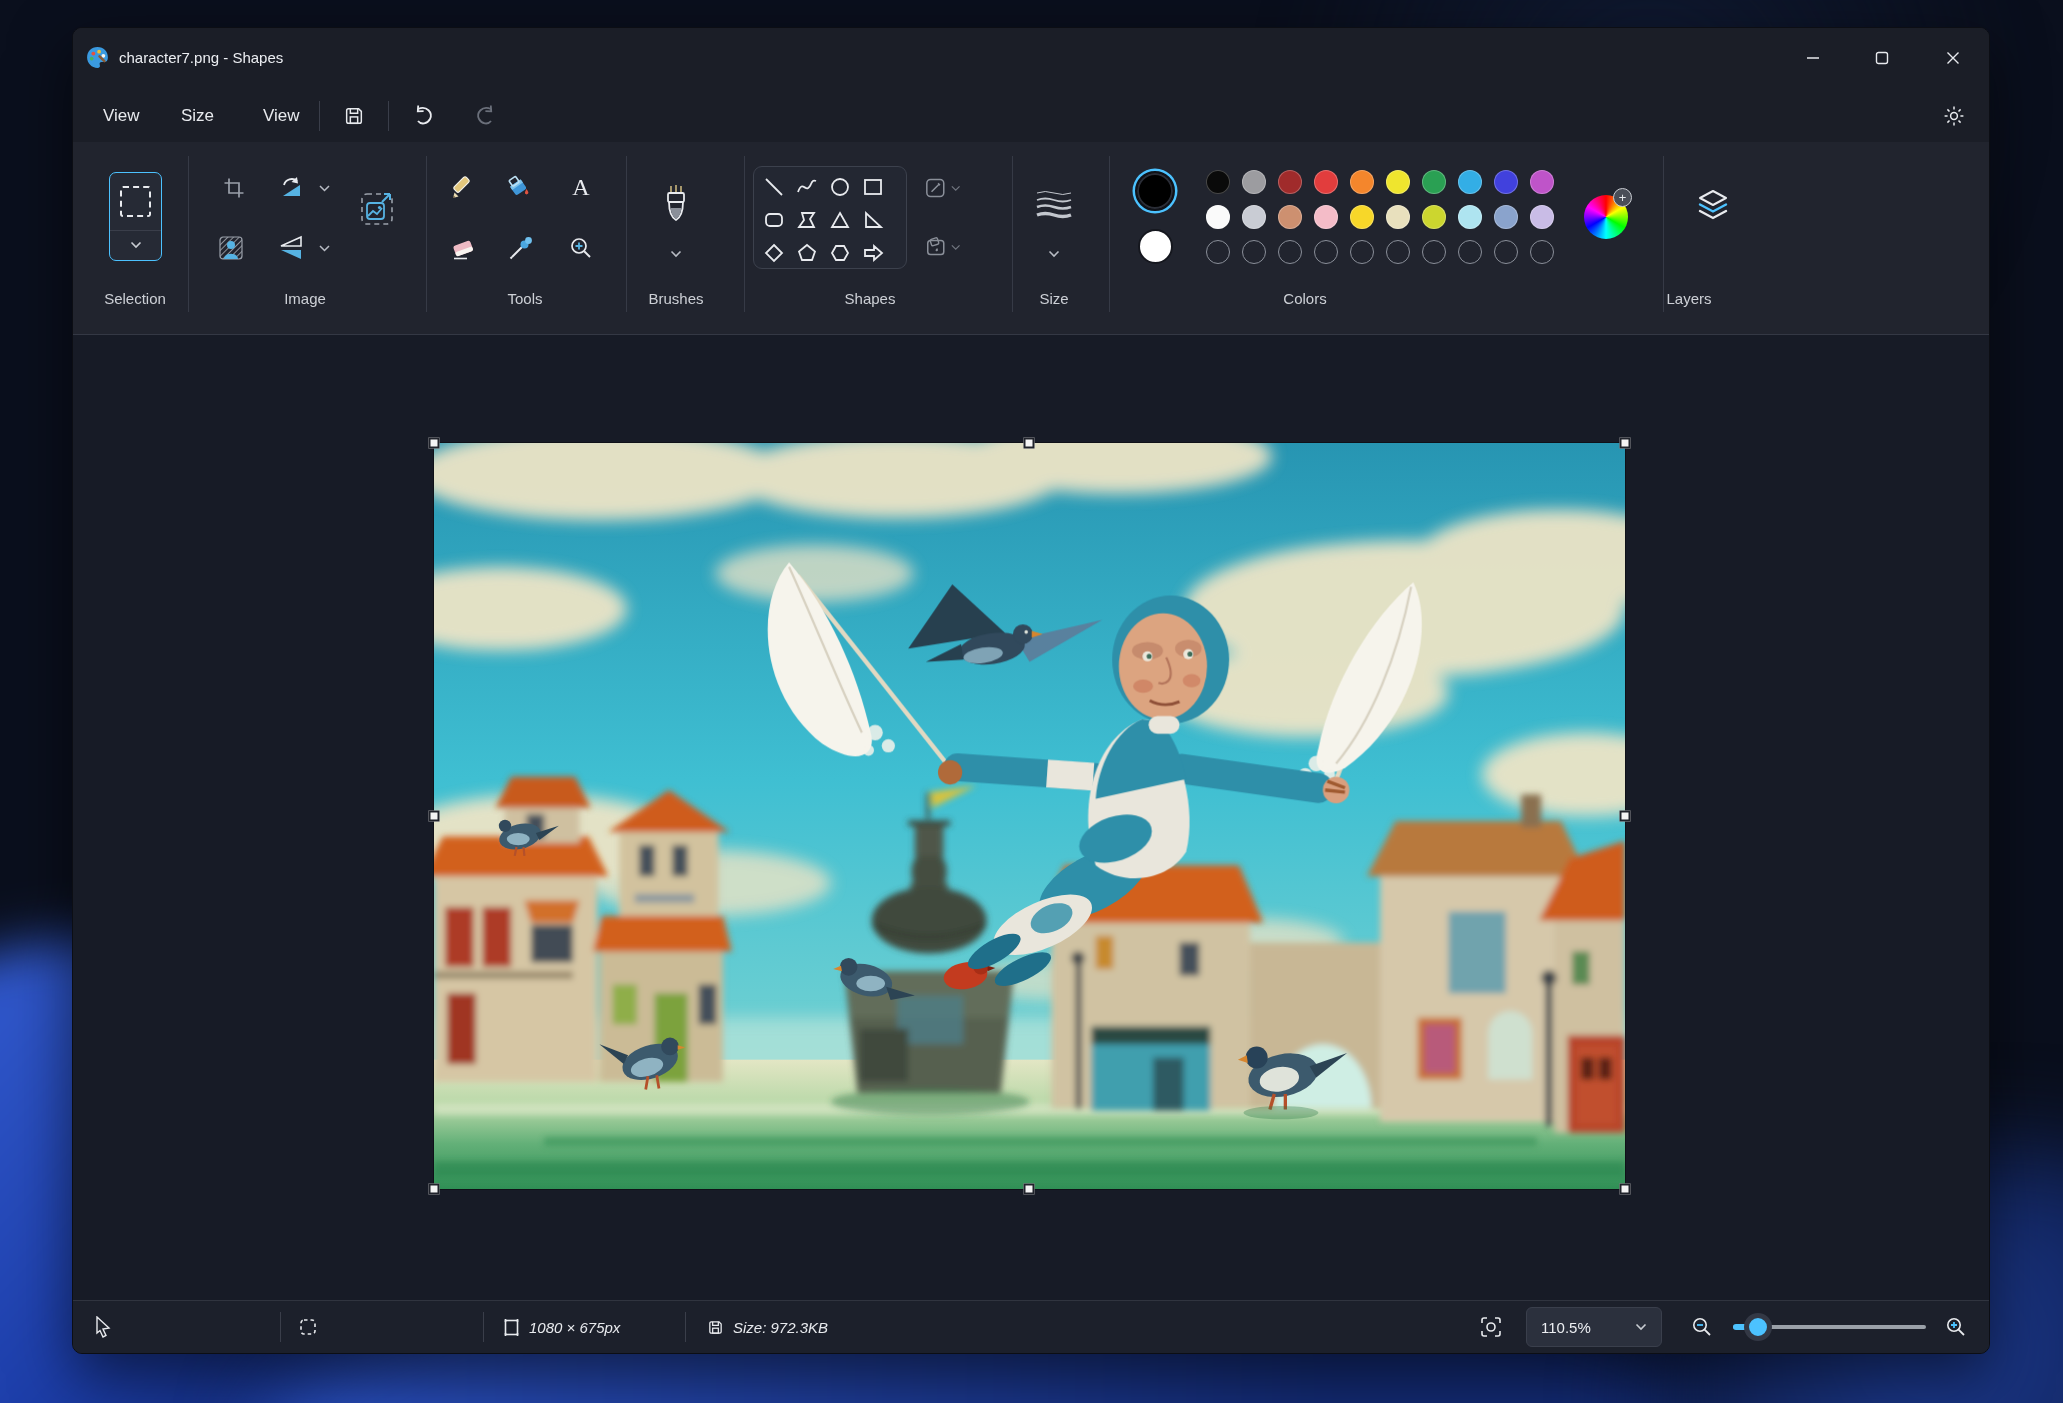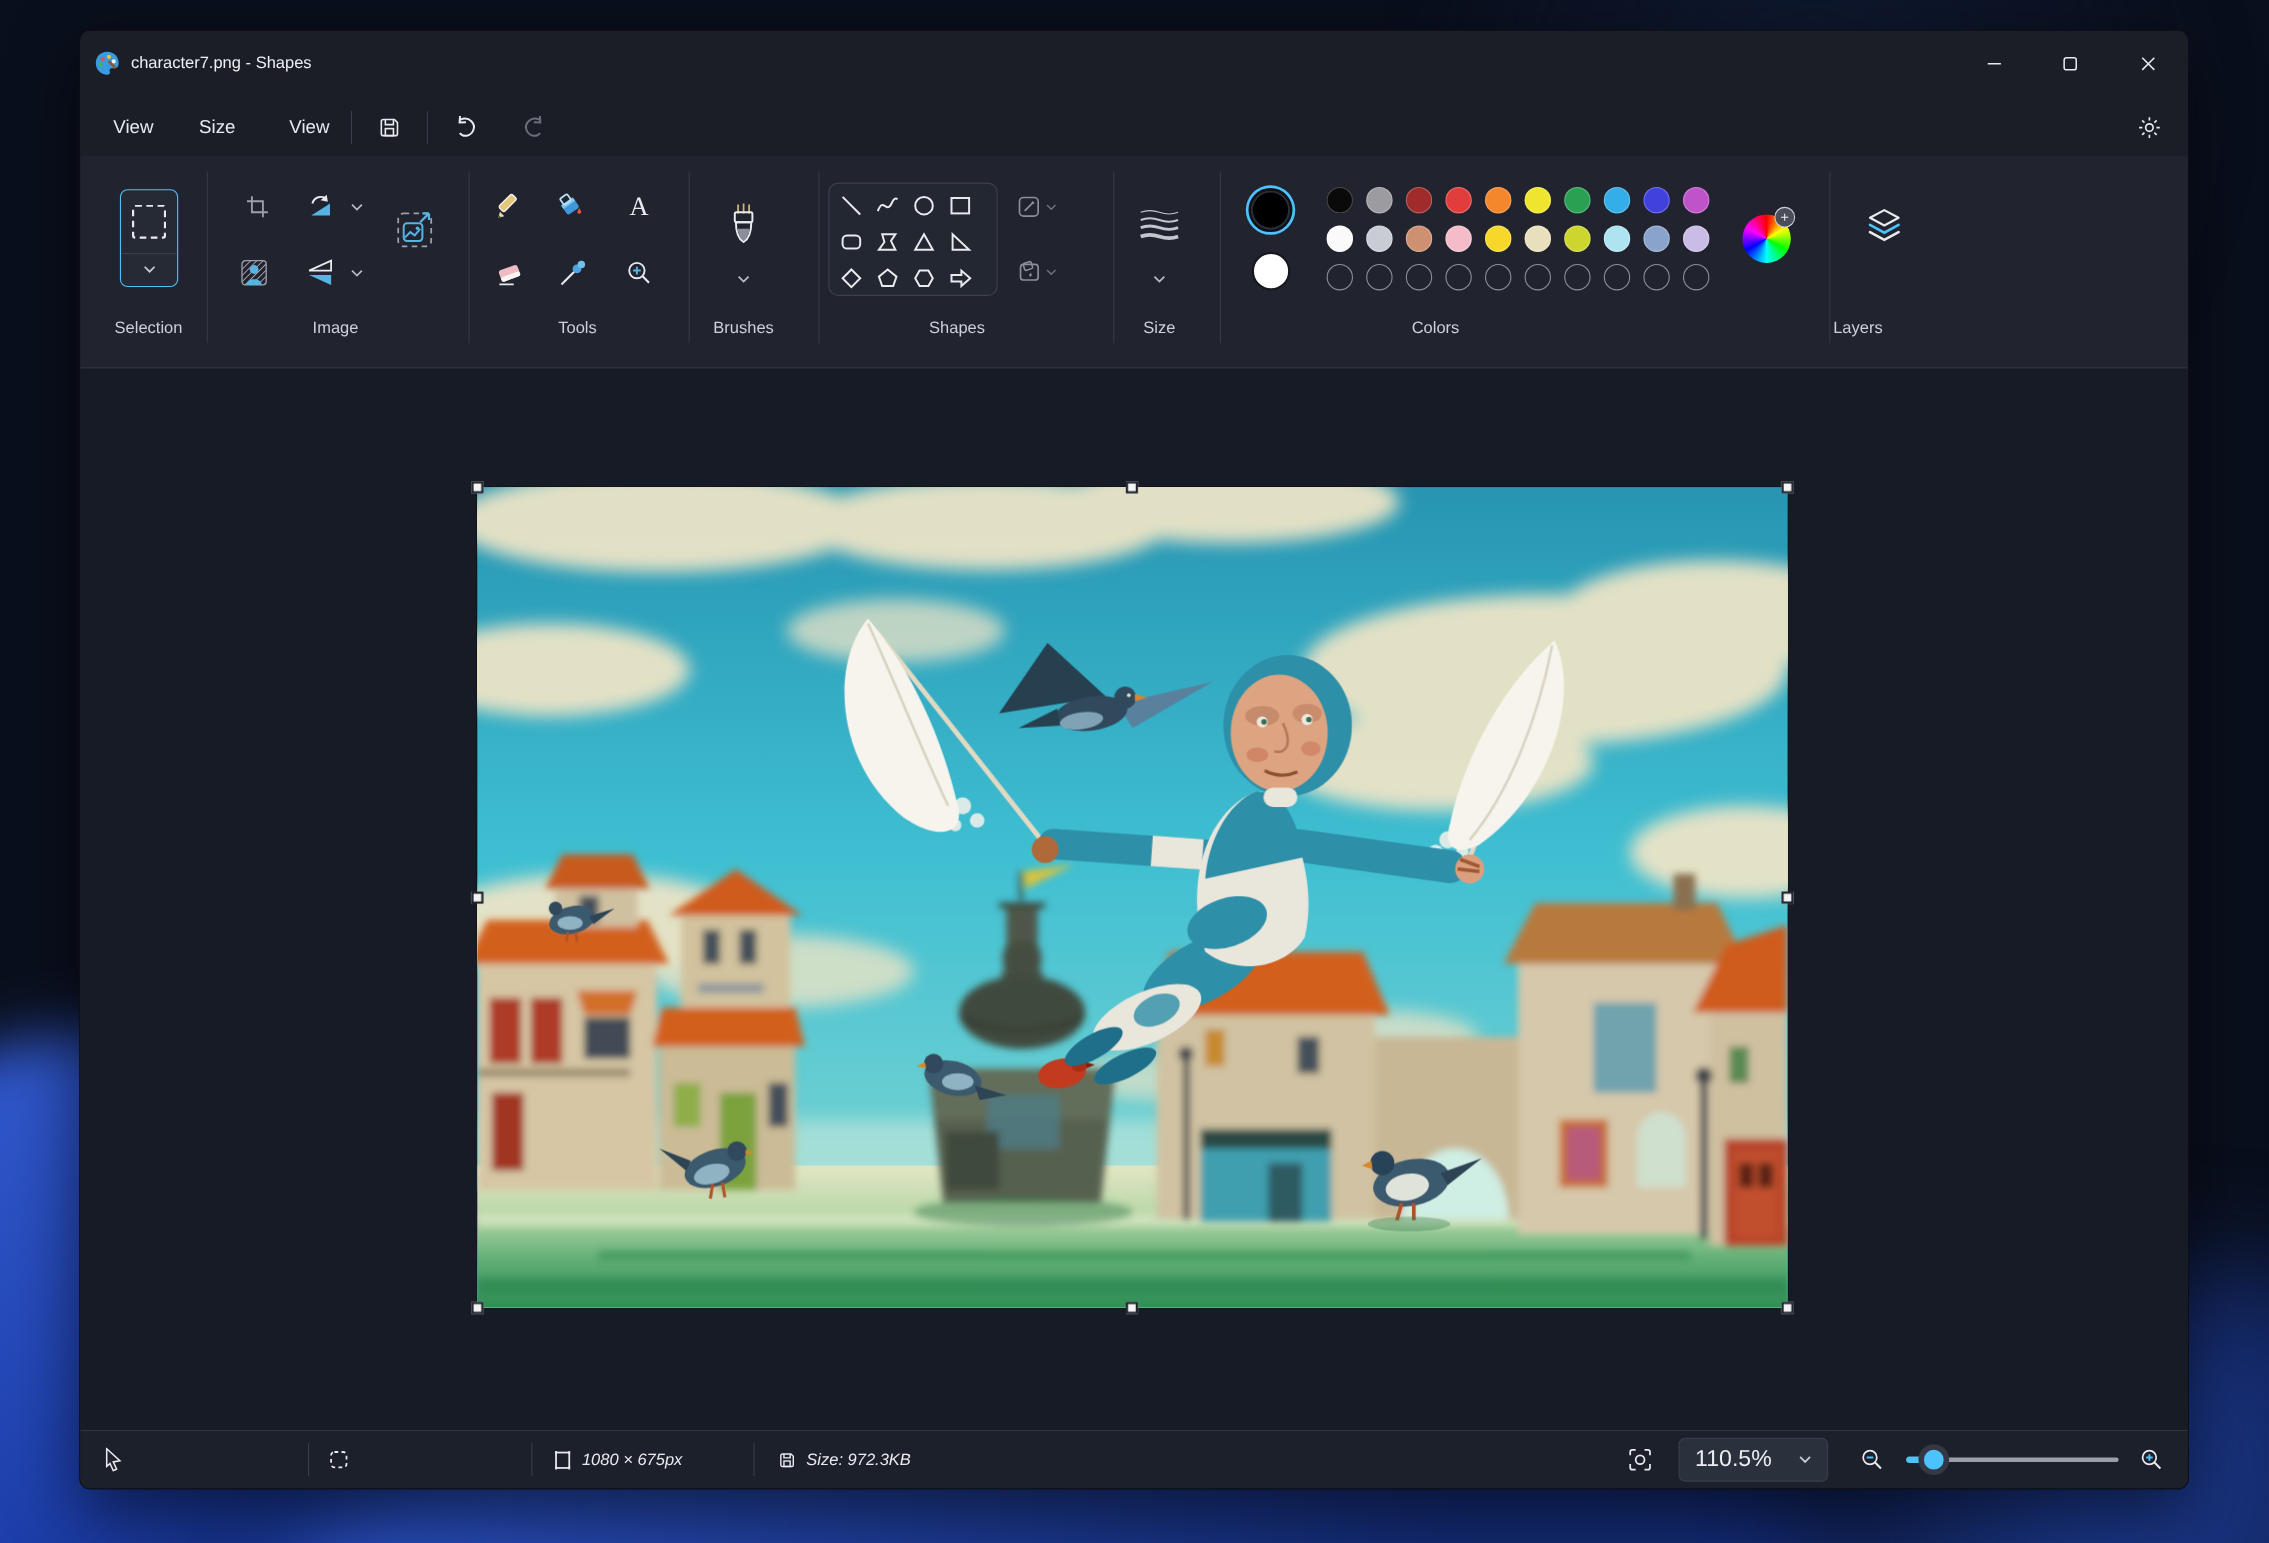--- a/index.html
+++ b/index.html
@@ -80,21 +80,21 @@
   .handle{position:absolute;width:11px;height:11px;background:#f4f4f4;border:2px solid #20232b;
     box-sizing:border-box;transform:translate(-50%,-50%);}
 
   
   .statusbar{position:absolute;left:0;bottom:0;width:100%;height:52px;background:#1c202b;border-top:1px solid #30343f;}
   .sb-div{position:absolute;top:11px;width:1px;height:30px;background:#3a3e4a;}
   .sb-text{position:absolute;top:0;height:52px;display:flex;align-items:center;color:#e8eaee;font-size:15px;white-space:nowrap;font-style:italic;}
   .sb-icon{position:absolute;top:0;height:52px;display:flex;align-items:center;justify-content:center;}
   .zoom-box{position:absolute;left:1453px;top:6px;width:136px;height:40px;background:#2b303d;border:1px solid #3a3f4c;
     border-radius:6px;display:flex;align-items:center;justify-content:space-between;padding:0 14px;box-sizing:border-box;
-    color:#eceef2;font-size:21px;}
+    color:#eceef2;font-size:15px;}
   .slider-track{position:absolute;left:1660px;top:24px;width:193px;height:4px;border-radius:2px;background:#9aa0a8;}
   .slider-fill{position:absolute;left:1660px;top:23px;width:25px;height:6px;border-radius:3px;background:#4cc2ff;}
   .slider-thumb{position:absolute;left:1685px;top:26px;width:18px;height:18px;border-radius:50%;background:#4cc2ff;
     border:5px solid #333845;transform:translate(-50%,-50%);box-sizing:content-box;}
 
   svg.ic{display:block;}
 </style>
 </head>
 <body>
 

